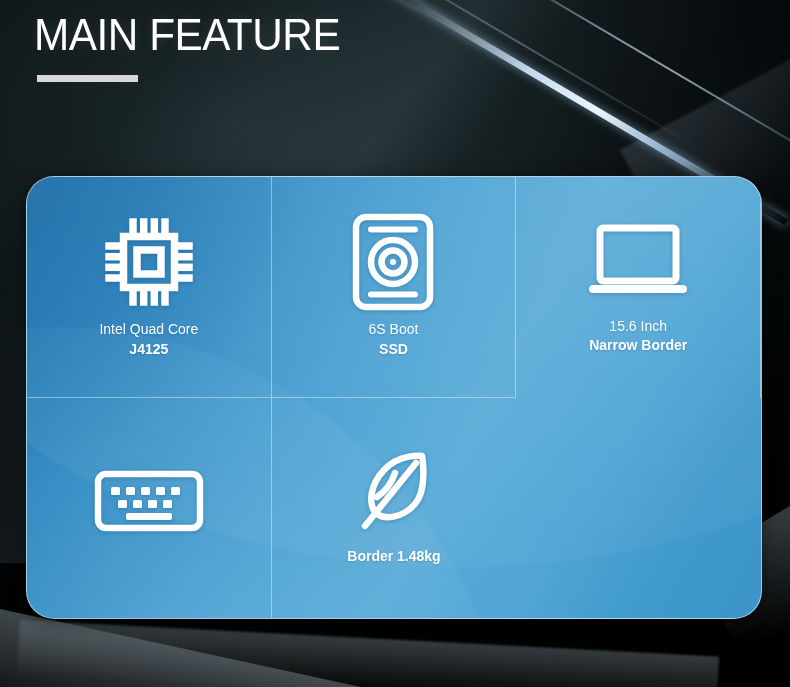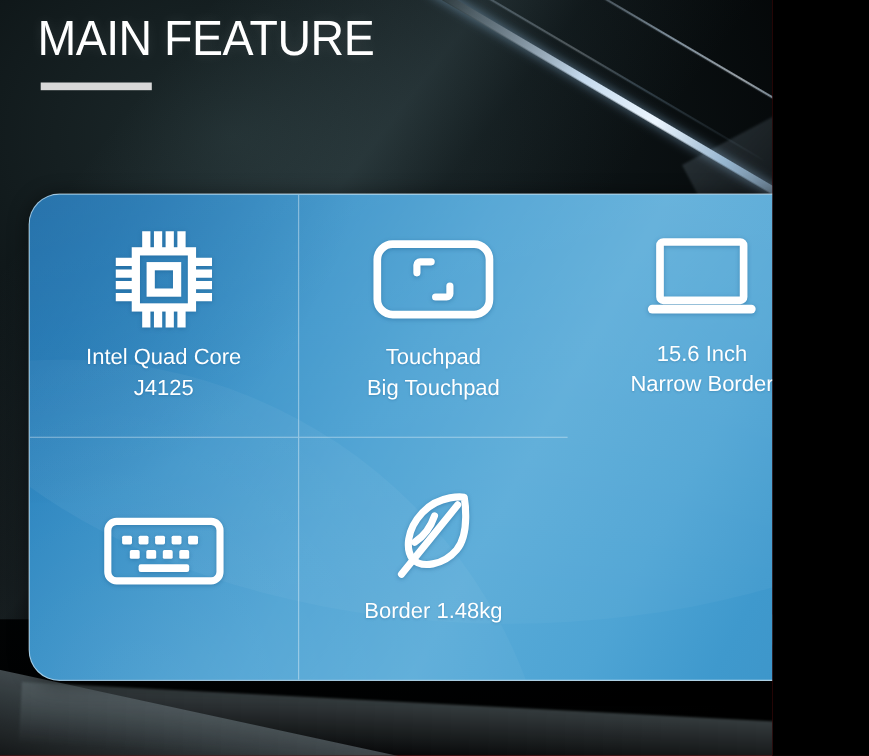--- a/index.html
+++ b/index.html
@@ -6,24 +6,24 @@
     margin: 0;
     padding: 0;
     background: #000;
   }
   body {
     font-family: "Liberation Sans", sans-serif;
   }
 
   #banner {
     position: relative;
-    width: 702px;
+    width: 790px;
     height: 687px;
     overflow: hidden;
-    background: #b91c1c;
+    background: #ef4444;
   }
 
   
   .bg-base {
     position: absolute;
     inset: 0;
     background:
       radial-gradient(120% 90% at 30% 18%, #1d2a2c 0%, #0d1416 38%, #020405 70%, #000000 100%);
   }
   .bg-sheen {
@@ -222,28 +222,28 @@
     align-items: center;
     justify-content: center;
     margin-bottom: 6px;
   }
   .icon-wrap svg {
     display: block;
     filter: drop-shadow(0 1px 2px rgba(0,60,110,0.30));
   }
   .cell-label {
     color: #ffffff;
-    font-size: 20px;
+    font-size: 14px;
     line-height: 1.38;
     text-align: center;
     font-weight: 400;
     text-shadow: 0 1px 2px rgba(0,70,120,0.25);
     white-space: nowrap;
   }
-  .label-2 { margin-top: 0; }
+  .label-2 { margin-top: 0; font-weight: bold; }
 
   
   .row2 .icon-wrap { height: 92px; margin-bottom: 10px; }
 </style>
 </head>
 <body>
 
 <div id="banner">
 
   <div class="bg-base"></div>
@@ -288,32 +288,35 @@
             <line x1="75" y1="30" x2="86" y2="30"></line>
             <line x1="75" y1="40.7" x2="86" y2="40.7"></line>
             <line x1="75" y1="51.3" x2="86" y2="51.3"></line>
             <line x1="75" y1="62" x2="86" y2="62"></line>
           </svg>
         </div>
         <div class="cell-label">Intel Quad Core</div>
         <div class="cell-label label-2">J4125</div>
       </div>
 
-
-      <div class="cell c-3">
-        <div class="icon-wrap">
-          <svg width="110" height="72" viewBox="0 0 110 72" fill="none" stroke="#ffffff" stroke-width="7">
-            <rect x="4" y="4" width="102" height="64" rx="14"></rect>
-            <path d="M40 30 v-7 a3 3 0 0 1 3 -3 h10" stroke-width="6.5" stroke-linecap="round" stroke-linejoin="round"></path>
-            <path d="M70 42 v7 a3 3 0 0 1 -3 3 h-10" stroke-width="6.5" stroke-linecap="round" stroke-linejoin="round"></path>
-          </svg>
-        </div>
-        <div class="cell-label">Touchpad</div>
-        <div class="cell-label label-2">Big Touchpad</div>
-      </div>
+      <div class="cell c-2">
+        <div class="icon-wrap">
+          <svg width="82" height="98" viewBox="0 0 82 98" fill="none" stroke="#ffffff" stroke-width="6.5">
+            <rect x="4" y="4" width="74" height="90" rx="10"></rect>
+            <circle cx="41" cy="49" r="22"></circle>
+            <circle cx="41" cy="49" r="11.5"></circle>
+            <circle cx="41" cy="49" r="3" fill="#ffffff" stroke="none"></circle>
+            <line x1="19" y1="16.5" x2="63" y2="16.5" stroke-width="6" stroke-linecap="round"></line>
+            <line x1="19" y1="81.5" x2="63" y2="81.5" stroke-width="6" stroke-linecap="round"></line>
+          </svg>
+        </div>
+        <div class="cell-label">6S Boot</div>
+        <div class="cell-label label-2">SSD</div>
+      </div>
+
 
       <div class="cell c-4 row2">
         <div class="icon-wrap">
           <svg width="104" height="76" viewBox="0 0 104 76" fill="none" stroke="#ffffff" stroke-width="7">
             <rect x="14" y="5" width="76" height="53" rx="3"></rect>
             <rect x="3" y="62" width="98" height="8" rx="4" fill="#ffffff" stroke="none"></rect>
           </svg>
         </div>
         <div class="cell-label">15.6 Inch</div>
         <div class="cell-label label-2">Narrow Border</div>

